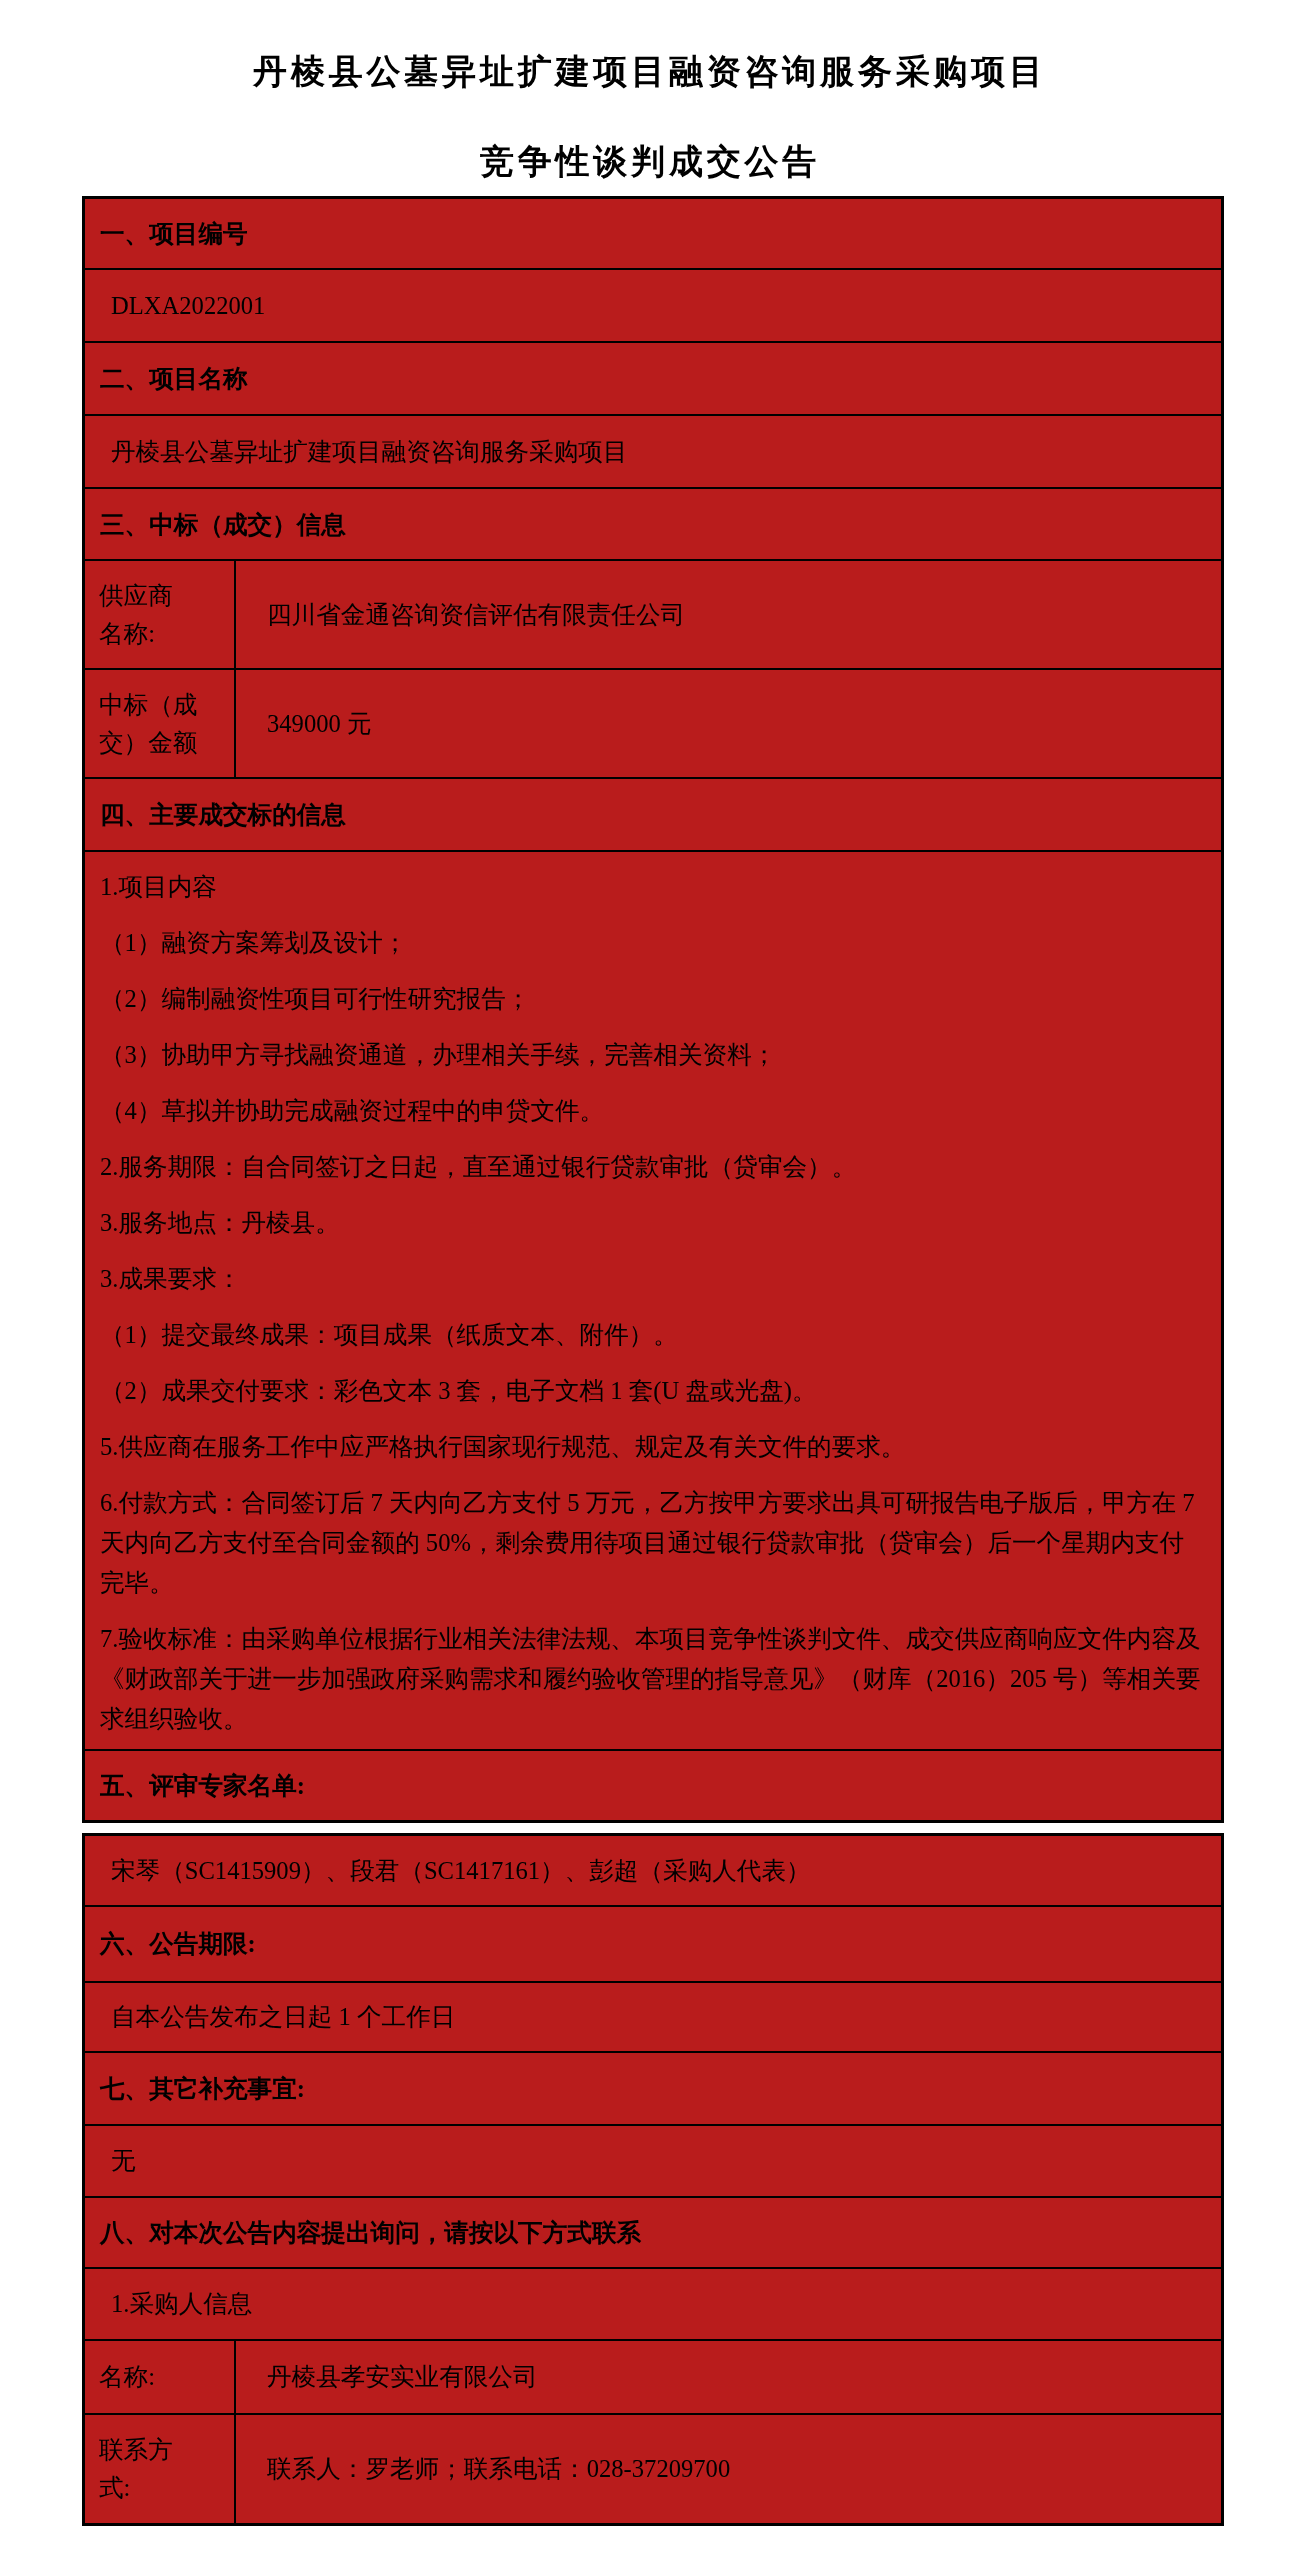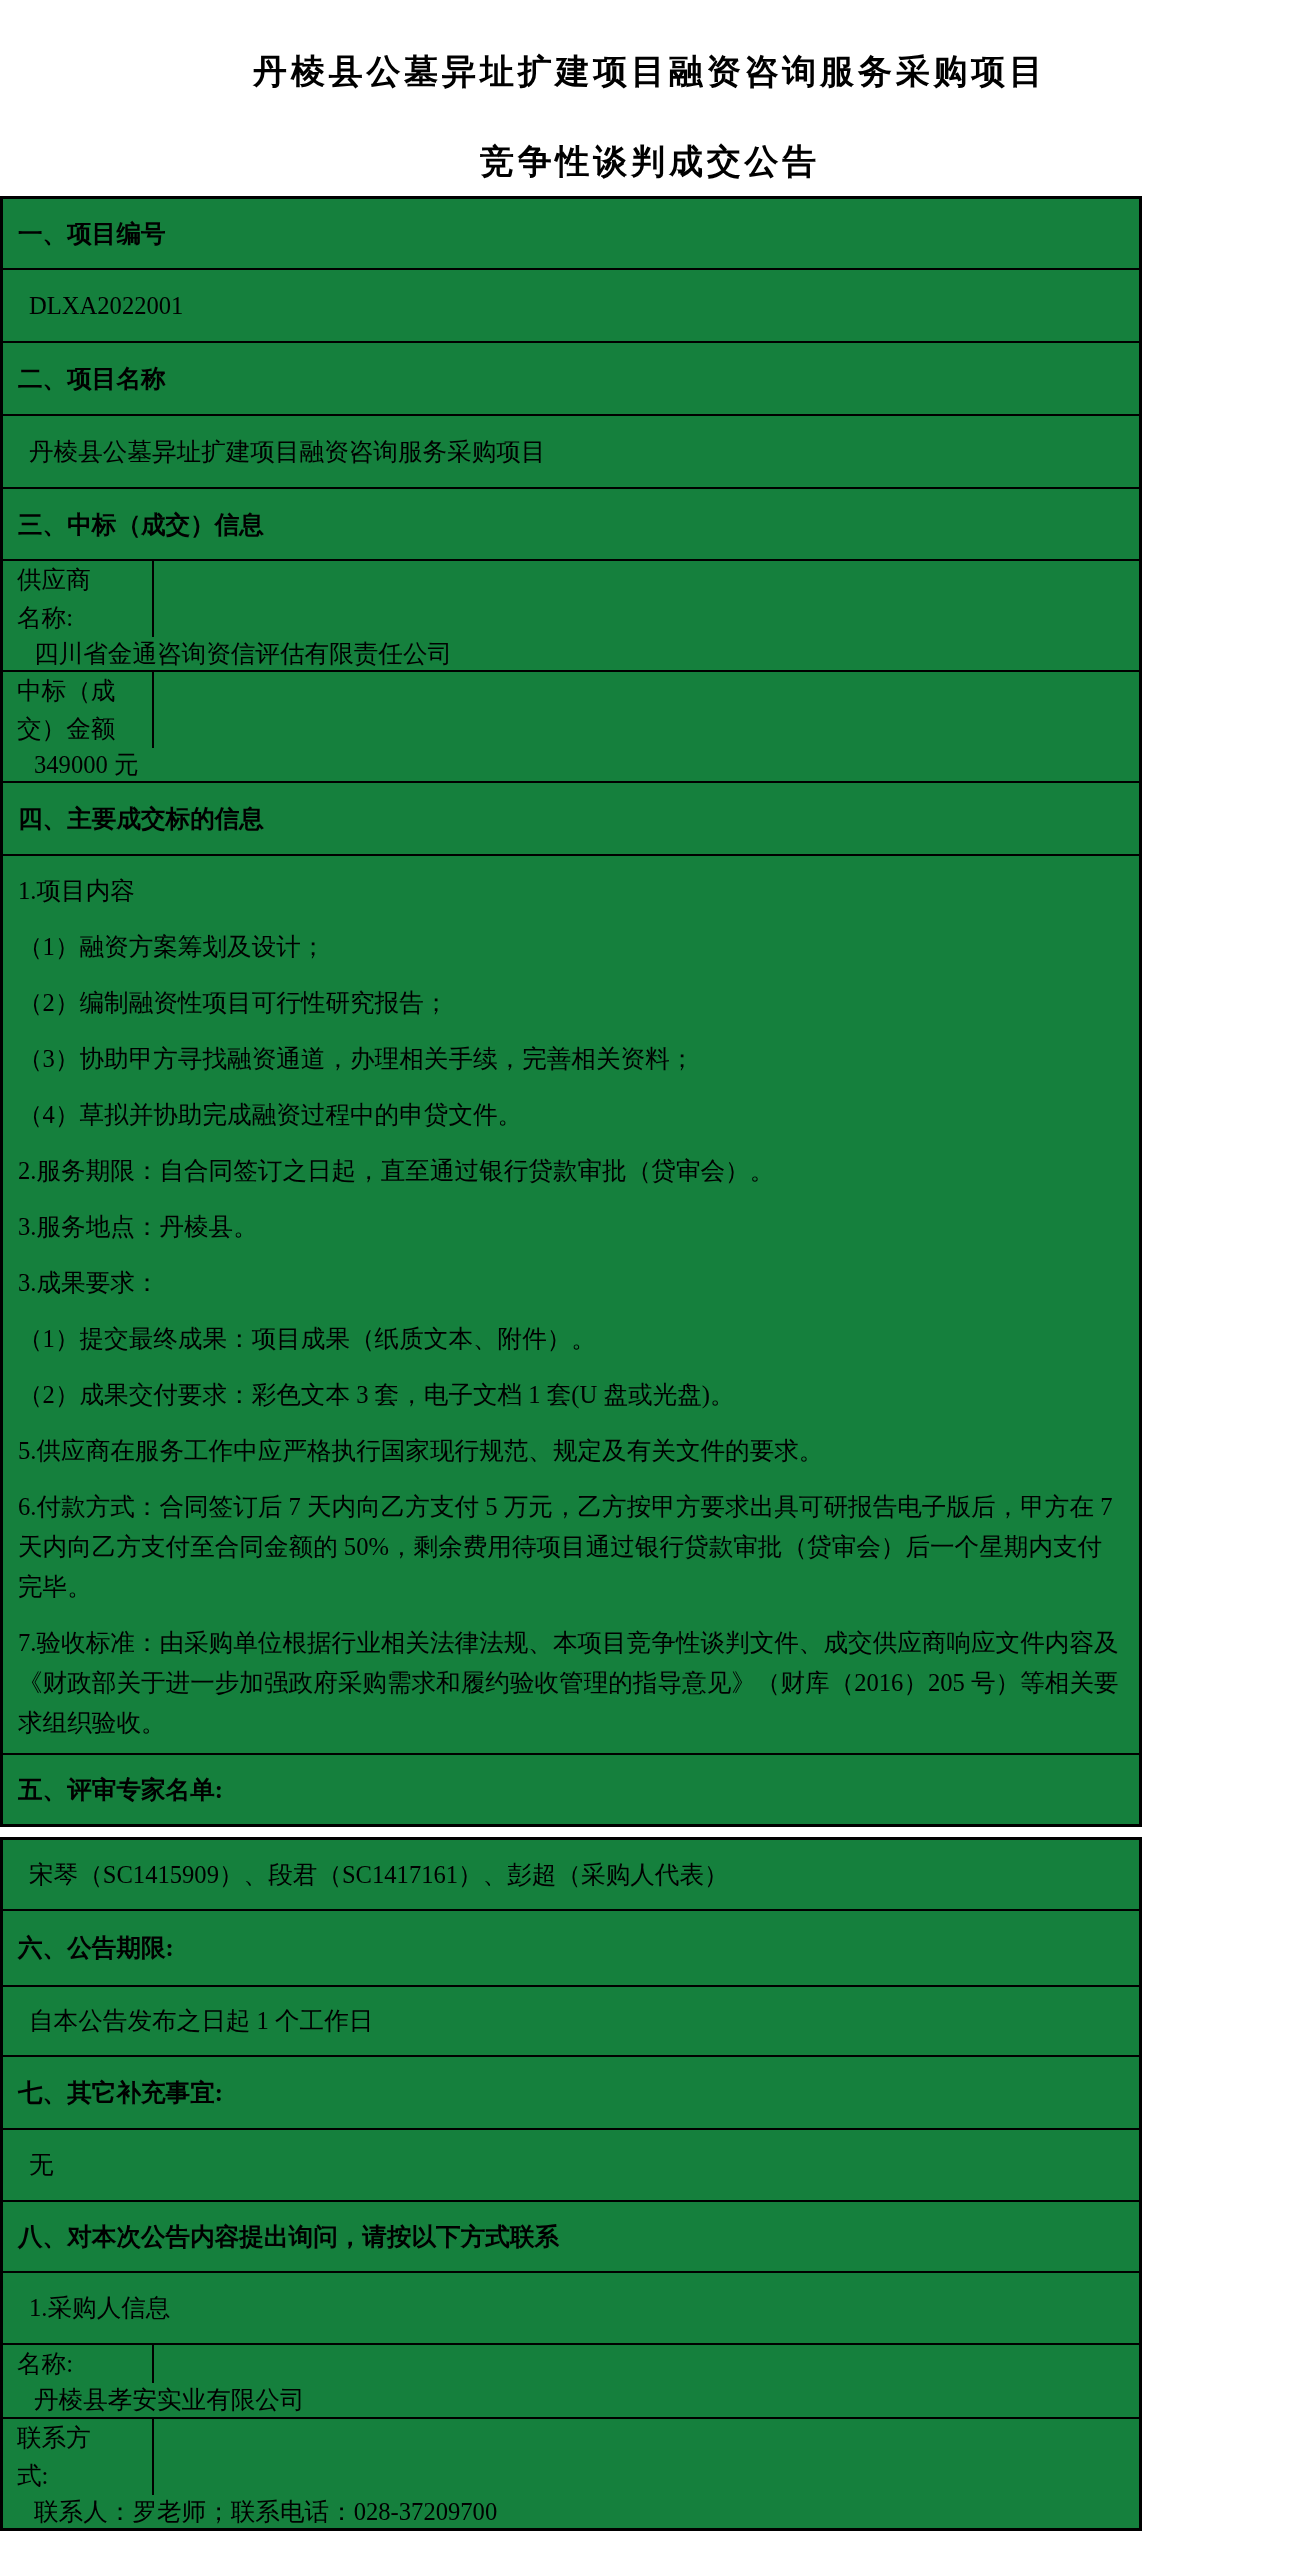--- a/index.html
+++ b/index.html
@@ -26,42 +26,43 @@
     margin: 45px 0 12.3px 0;
     text-align: center;
     font-size: 34px;
     font-weight: bold;
     letter-spacing: 3.8px;
     line-height: 45px;
   }
   .doc-table {
     box-sizing: border-box;
     width: 1142px;
+    margin-left: 82px;
     border: 3.8px solid #000000;
-    background: #15803d;
+    background: #b91c1c;
     font-family: Liberation Serif, serif;
   }
   .tbl-gap { height: 9.4px; }
   .row {
     box-sizing: border-box;
     display: flex;
     align-items: center;
     min-height: 73px;
   }
   .row + .row { border-top: 2.8px solid #000000; }
   .row.hdr {
     font-weight: bold;
     font-size: 24.6px;
     padding-left: 15px;
   }
   .row.plain {
     font-size: 24.6px;
     padding-left: 26px;
   }
-  .row.pair { padding: 0; align-items: stretch; flex-direction: column; }
+  .row.pair { padding: 0; align-items: stretch; }
   .pair .lbl {
     box-sizing: border-box;
     width: 151px;
     border-right: 2.8px solid #000000;
     display: flex;
     align-items: center;
     padding-left: 14px;
     font-size: 24.6px;
     line-height: 38px;
     white-space: pre-line;

